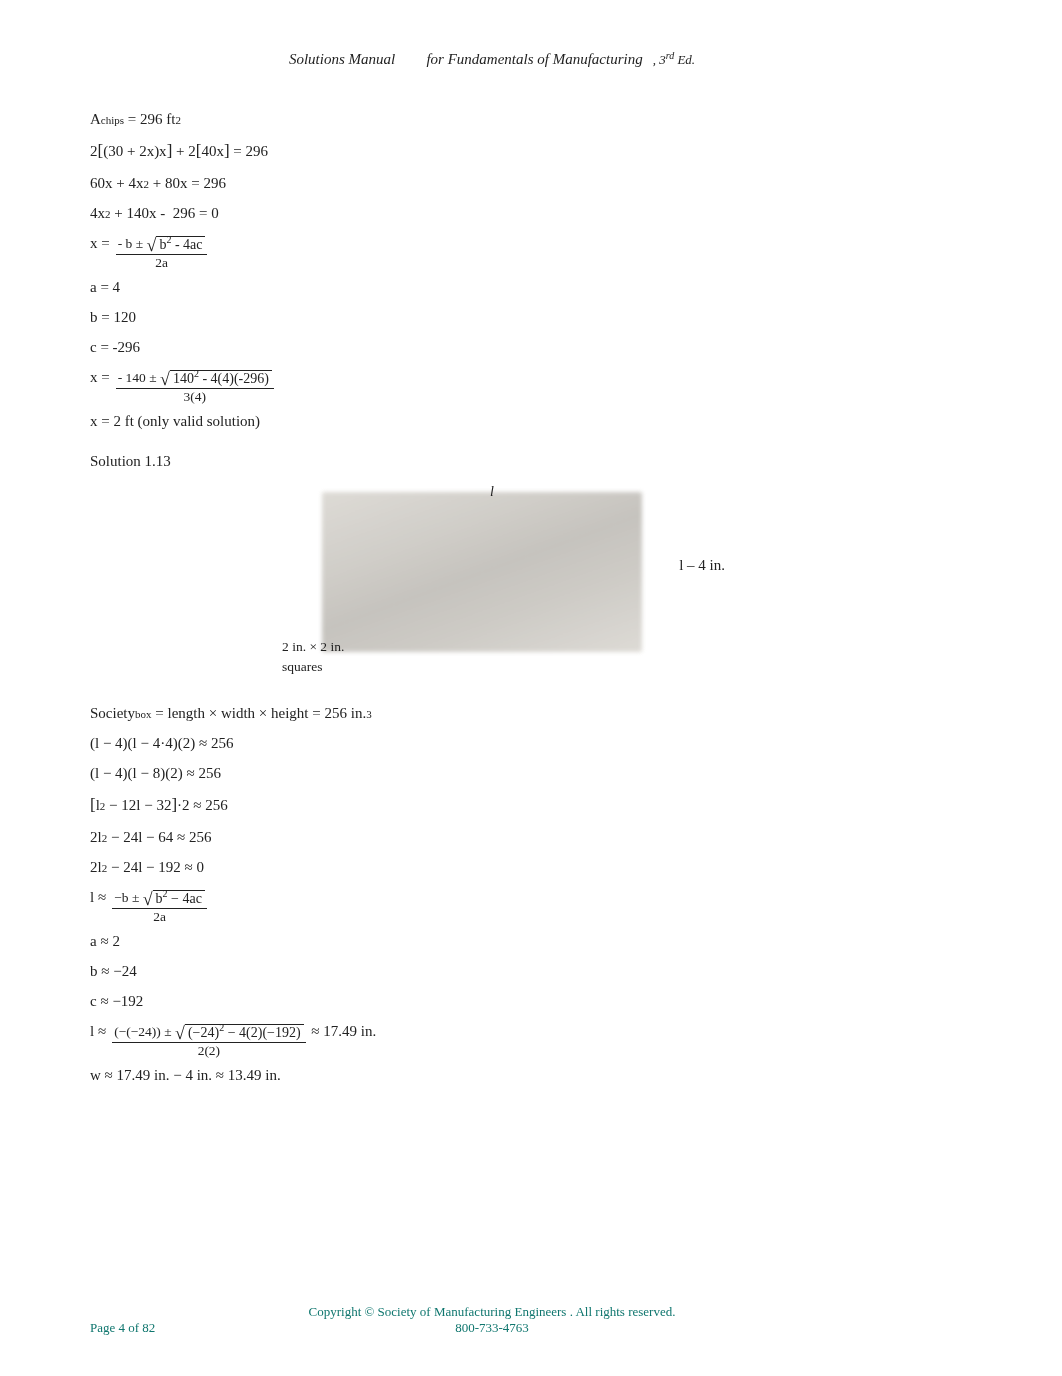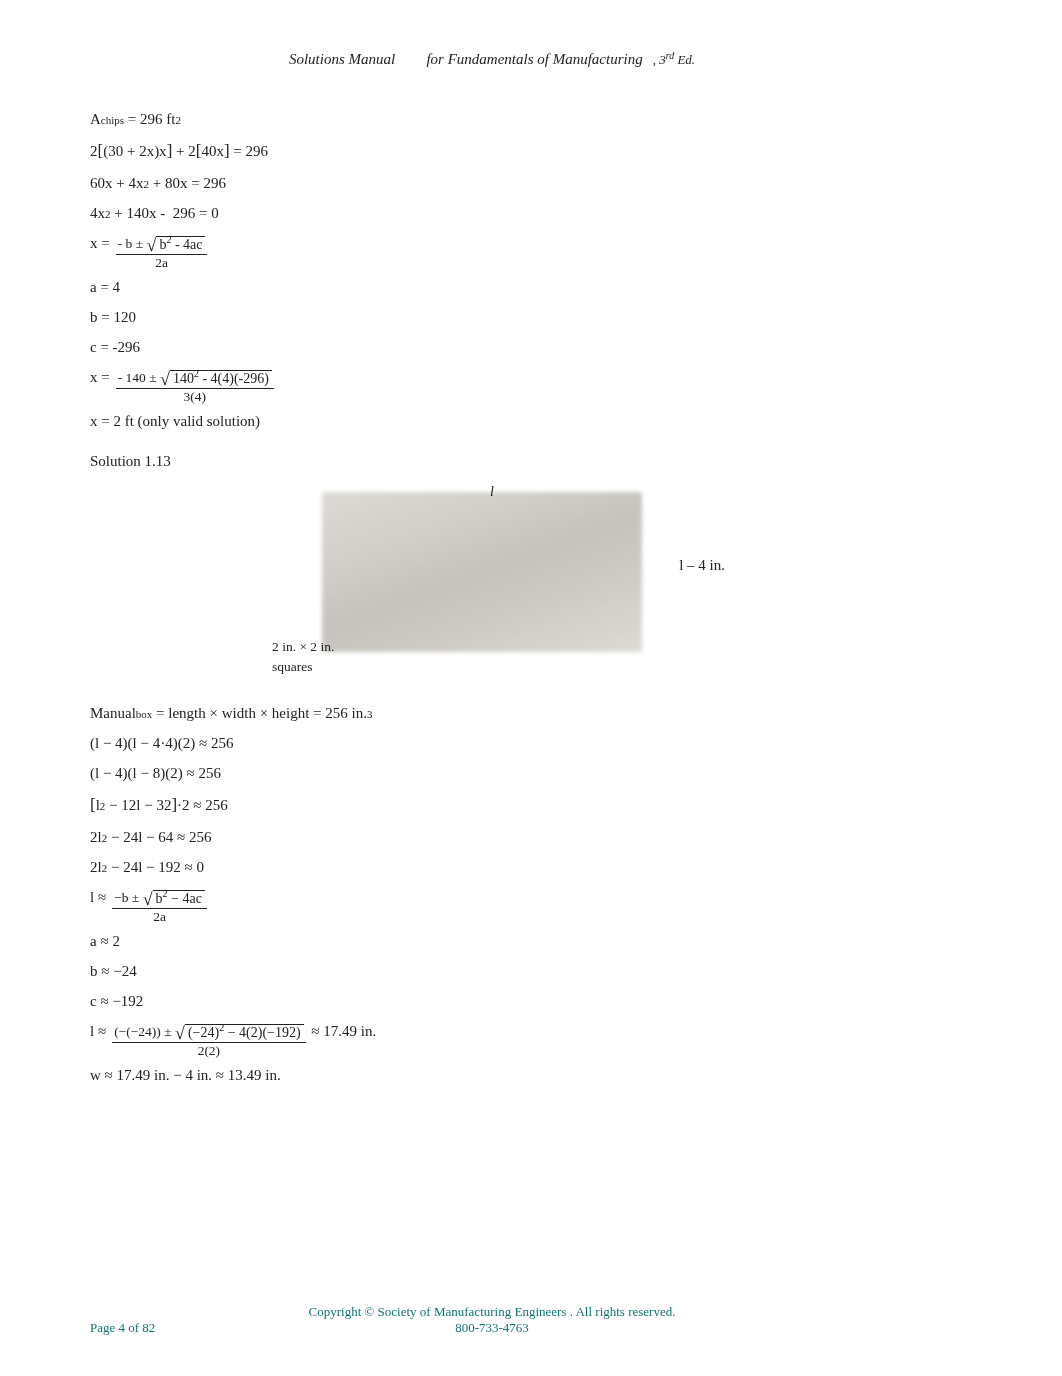--- a/index.html
+++ b/index.html
@@ -247,32 +247,32 @@
 
   <div class="diagram-area">
     <div class="diagram-container">
 
       <div style="position:absolute; top:10px; left:70px; width:320px; height:160px; background: linear-gradient(160deg, #ccc8c0 0%, #b8b4ac 30%, #a8a49c 50%, #b4b0a8 70%, #ccc8c0 100%); opacity:0.65; filter:blur(2px); border-radius:2px;"></div>
 
       <div style="position:absolute; top:2px; left:50%; transform:translateX(-50%); font-size:14px; font-style:italic;">l</div>
 
       <div style="position:absolute; right:7px; top:75px; font-size:15px; white-space:nowrap;">l – 4 in.</div>
 
-      <div style="position:absolute; bottom:5px; left:20px; font-size:13.5px; line-height:1.5;">
+      <div style="position:absolute; bottom:5px; left:30px; font-size:13.5px; line-height:1.5;">
         <div>2 in. × 2 in.</div>
         <div>squares</div>
       </div>
 
     </div>
   </div>
 
   <div class="volume-section">
 
     <div class="math-row">
-      <span>Manual</span>
+      <span>Society</span>
         <sub class="subscript">box</sub>
       <span>&nbsp;= length × width × height = 256 in.</span>
         <sup class="exp">3</sup>
     </div>
 
     <div class="math-row">
       <span>(l&nbsp;−&nbsp;4)(l&nbsp;−&nbsp;4·4)(2)&nbsp;≈&nbsp;256</span>
     </div>
 
     <div class="math-row">

